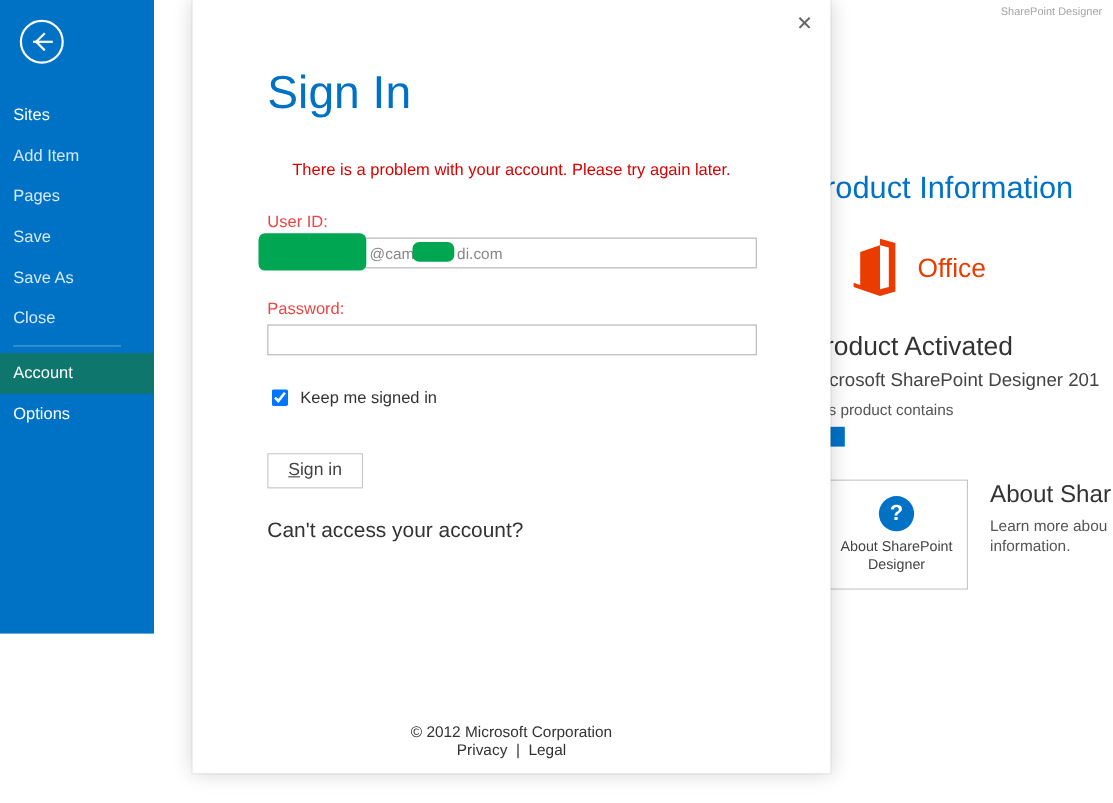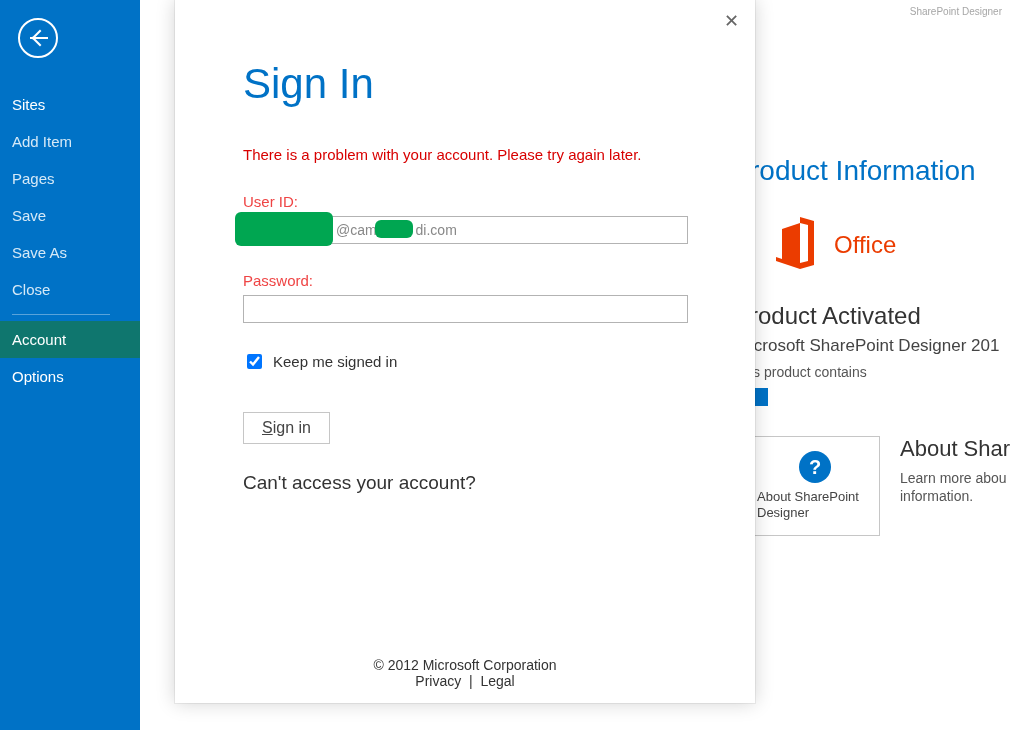--- a/index.html
+++ b/index.html
@@ -11,21 +11,21 @@
     color: #333;
     background: #fff;
     overflow: hidden;
     position: relative;
   }
 
   
   .sidebar {
     position: absolute;
     left: 0; top: 0;
-    width: 140px; height: 730px;
+    width: 140px; height: 576px;
     background: #0072c6;
     color: #fff;
   }
   .back-btn {
     width: 40px; height: 40px;
     border: 2px solid #fff;
     border-radius: 50%;
     margin: 18px 0 0 18px;
     position: relative;
     cursor: pointer;
@@ -148,21 +148,21 @@
     width: 32px; height: 32px;
     border-radius: 50%;
     background: #0072c6;
     color: #fff;
     font-weight: bold;
     font-size: 20px;
     display: flex; align-items: center; justify-content: center;
     margin-bottom: 6px;
   }
   .about-box-label {
-    text-align: left;
+    text-align: center;
     font-size: 13px;
     color: #444;
     line-height: 1.2;
   }
   .about-text-col { max-width: 200px; }
   .about-heading {
     font-size: 22px;
     font-weight: 300;
     color: #333;
     white-space: nowrap;
@@ -198,20 +198,21 @@
   .signin-title {
     color: #0072c6;
     font-size: 42px;
     font-weight: 300;
     margin: 0 0 38px 0;
   }
   .error-msg {
     color: #d80000;
     font-size: 15px;
     margin-bottom: 30px;
+    text-align: center;
   }
   .field-label {
     font-size: 15px;
     color: #ef4444;
     margin-bottom: 6px;
   }
   .text-input {
     width: 445px;
     height: 28px;
     border: 1px solid #b3b3b3;

